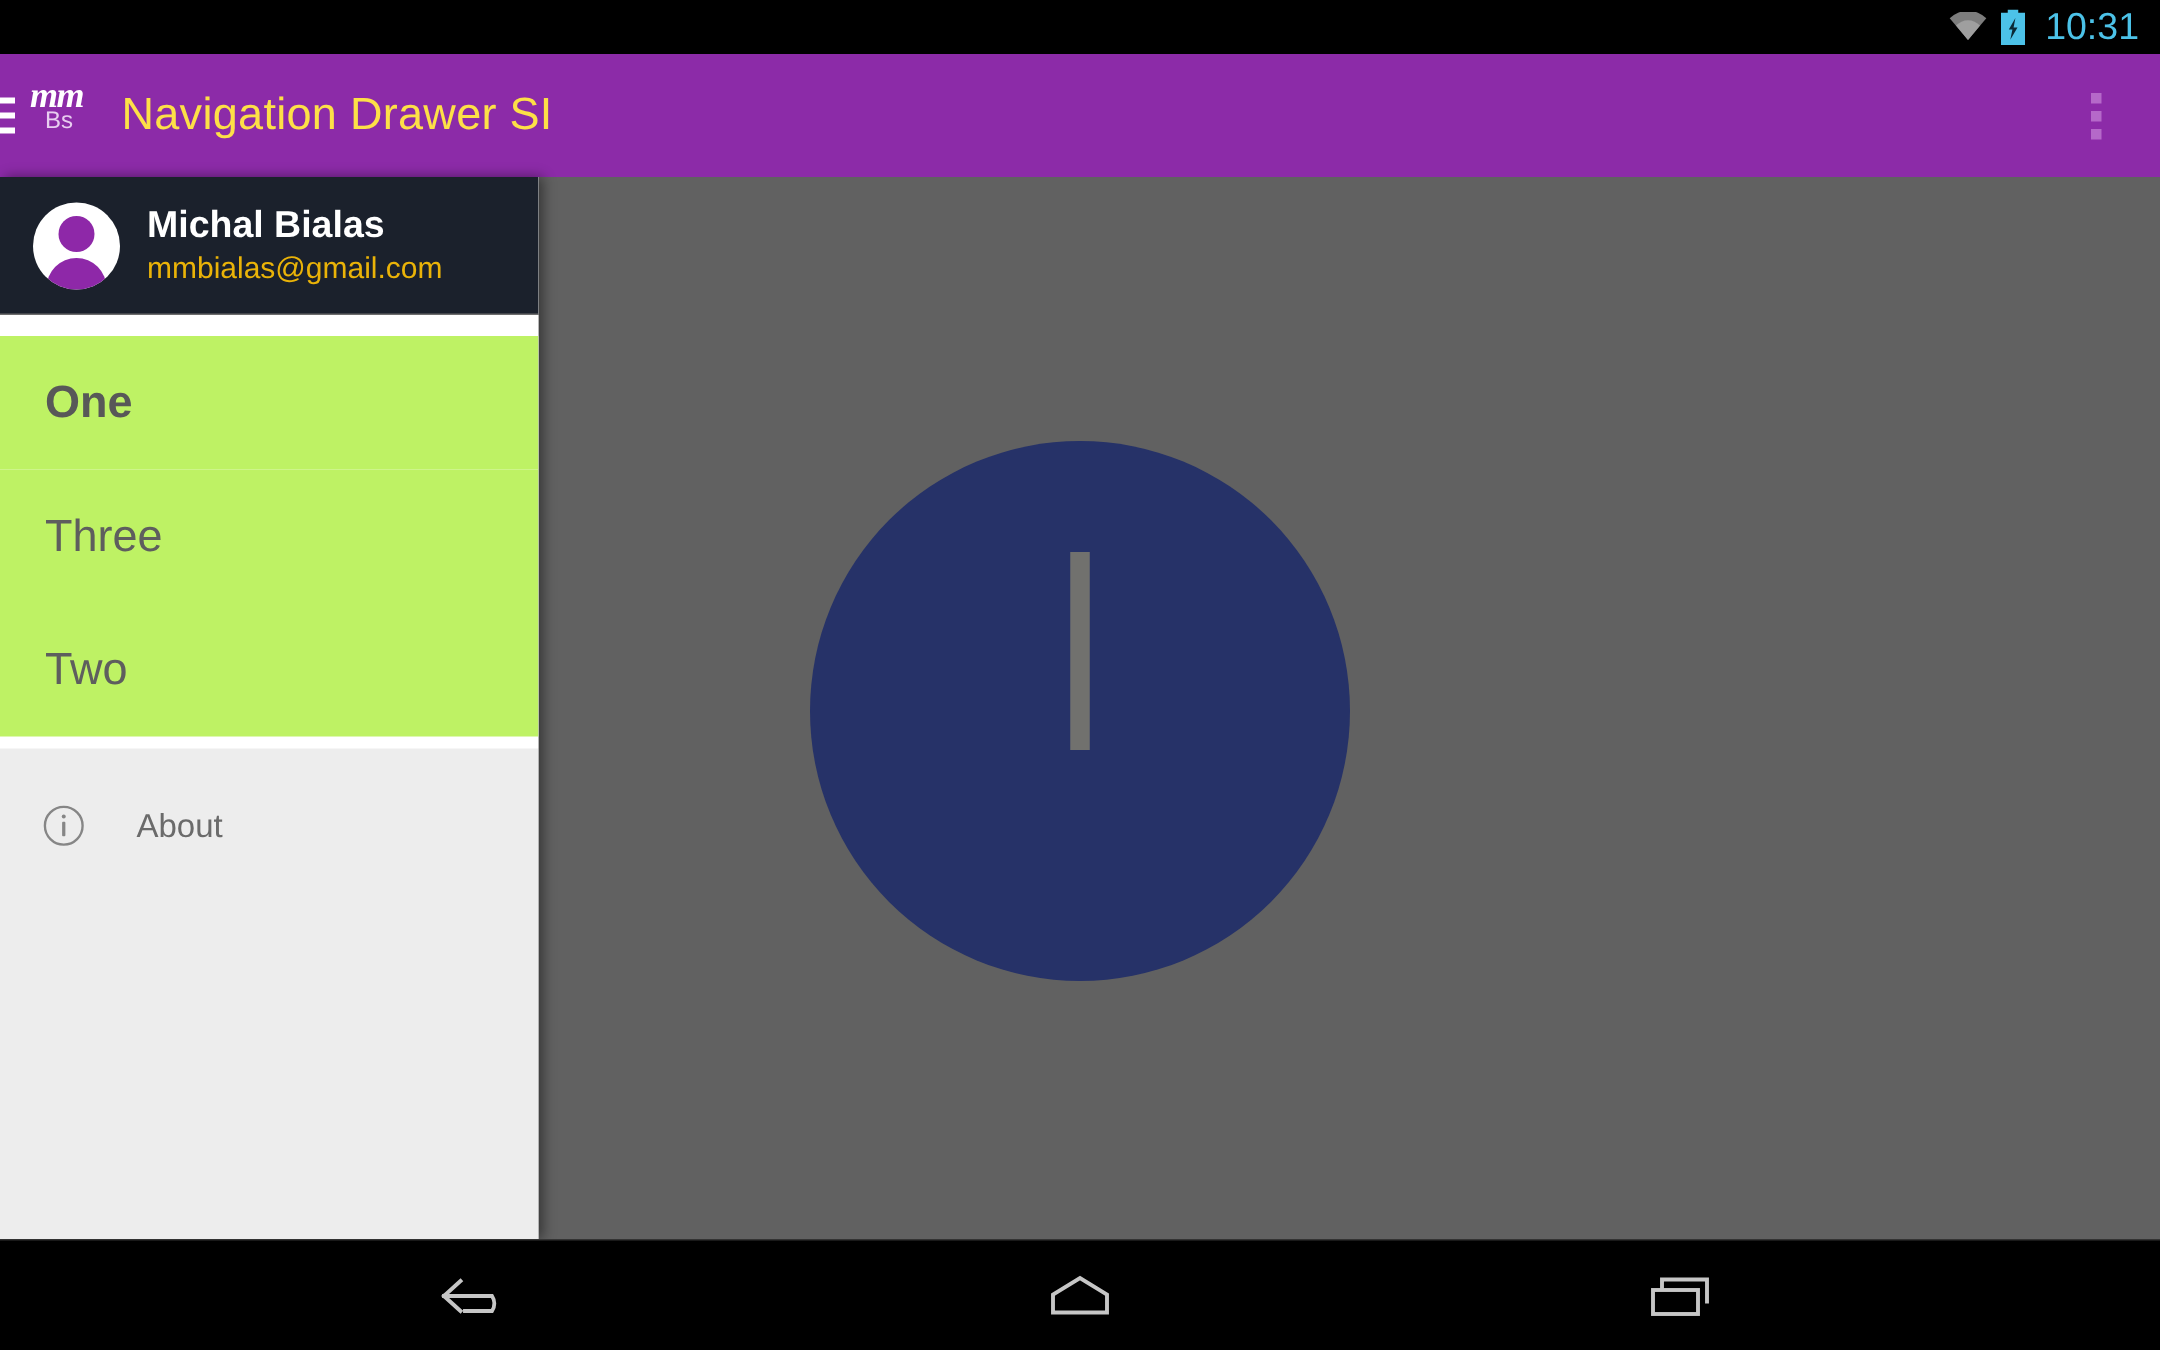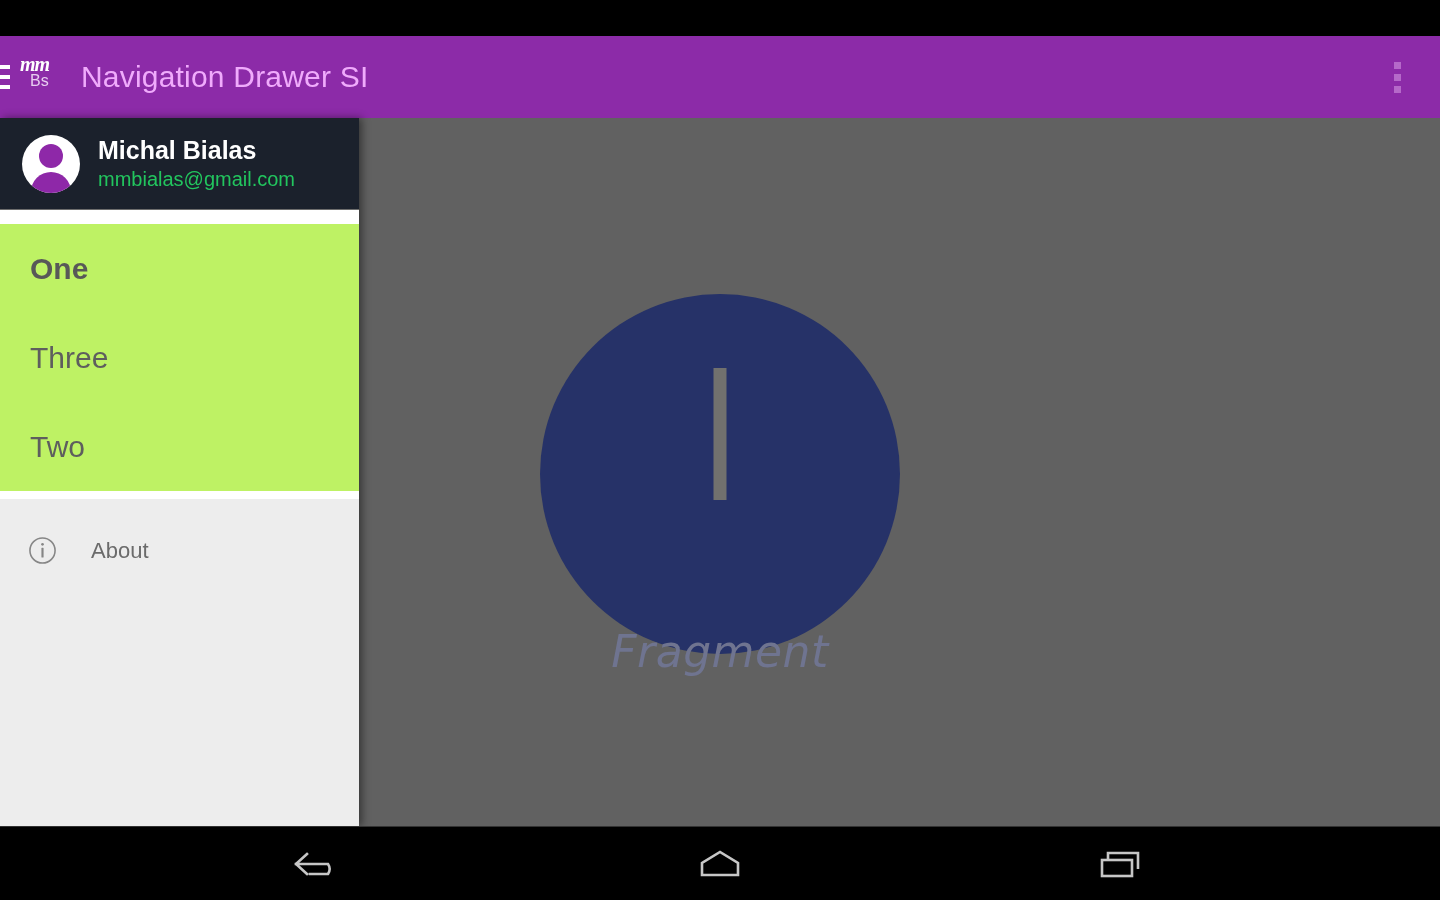--- a/index.html
+++ b/index.html
@@ -79,40 +79,40 @@
   #app-logo {
     margin-left: 10px;
     width: 46px;
     height: 46px;
     position: relative;
     color: #ffffff;
   }
   #app-logo .logo-mm {
     position: absolute;
     top: 0px; left: 0px;
-    font-size: 20px;
+    font-size: 24px;
     font-style: italic;
     font-weight: bold;
     line-height: 20px;
     letter-spacing: -1px;
     color: #ffffff;
     font-family: "Liberation Serif", serif;
   }
   #app-logo .logo-bs {
     position: absolute;
     top: 16px; left: 10px;
     font-size: 16px;
     font-weight: 400;
     line-height: 22px;
     color: #e8cdf0;
     font-family: "Liberation Sans", sans-serif;
   }
   #app-title {
     margin-left: 15px;
-    color: #f0abfc;
+    color: #fde047;
     font-size: 30px;
     font-weight: 400;
     line-height: 34px;
     letter-spacing: 0.2px;
   }
   #overflow-menu {
     position: absolute;
     right: 34px;
     top: 50%;
     transform: translateY(-50%);
@@ -229,21 +229,21 @@
     justify-content: center;
     gap: 2px;
   }
   #account-name {
     color: #ffffff;
     font-size: 25px;
     font-weight: bold;
     line-height: 29px;
   }
   #account-email {
-    color: #22c55e;
+    color: #eab308;
     font-size: 20px;
     font-weight: 400;
     line-height: 24px;
   }
 
   
   #nav-list {
     background: #ffffff;
     flex: 0 0 auto;
     padding-top: 14px;
@@ -313,20 +313,35 @@
     align-items: center;
     justify-content: center;
     cursor: pointer;
   }
 </style>
 </head>
 <body>
 
 <div id="device">
 
+  <div id="status-bar">
+    <div class="status-icons">
+      <svg class="wifi-icon" width="26" height="20" viewBox="0 0 26 20">
+        <path d="M13 19.2 L2.2 6.0 A16 16 0 0 1 23.8 6.0 Z" fill="none" stroke="#8b8b8b" stroke-width="0"></path>
+        <path d="M13 18.6 L0.8 4.2 A17.5 17.5 0 0 1 25.2 4.2 Z" fill="#7d7d7d"></path>
+        <path d="M13 18.6 L5.0 9.0 A11 11 0 0 1 21.0 9.0 Z" fill="#9f9f9f"></path>
+      </svg>
+      <svg class="battery-icon" width="16" height="24" viewBox="0 0 16 24">
+        <rect x="4.5" y="0.5" width="7" height="2.5" fill="#4cc2e8"></rect>
+        <rect x="0.5" y="3" width="15" height="20.5" fill="#4cc2e8" stroke="#4cc2e8" stroke-width="1"></rect>
+        <polygon points="9.6,6 5.2,13.6 7.6,13.6 6.2,20.5 11.0,12.4 8.4,12.4" fill="#0b2a36"></polygon>
+      </svg>
+      <span id="status-clock">10:31</span>
+    </div>
+  </div>
 
   <div id="app-bar">
     <div id="drawer-toggle">
       <span class="bar"></span>
       <span class="bar"></span>
       <span class="bar"></span>
     </div>
     <div id="app-logo">
       <span class="logo-mm">mm</span>
       <span class="logo-bs">Bs</span>
@@ -335,21 +350,20 @@
     <div id="overflow-menu">
       <span class="dot"></span>
       <span class="dot"></span>
       <span class="dot"></span>
     </div>
   </div>
 
   <div id="content-area">
     <div id="fragment-circle">
       <div id="fragment-numeral"></div>
-      <div id="fragment-label">Fragment</div>
     </div>
   </div>
 
   <div id="nav-drawer">
 
     <div id="drawer-header">
       <div id="account-avatar">
         <span class="av-head"></span>
         <span class="av-body"></span>
       </div>

